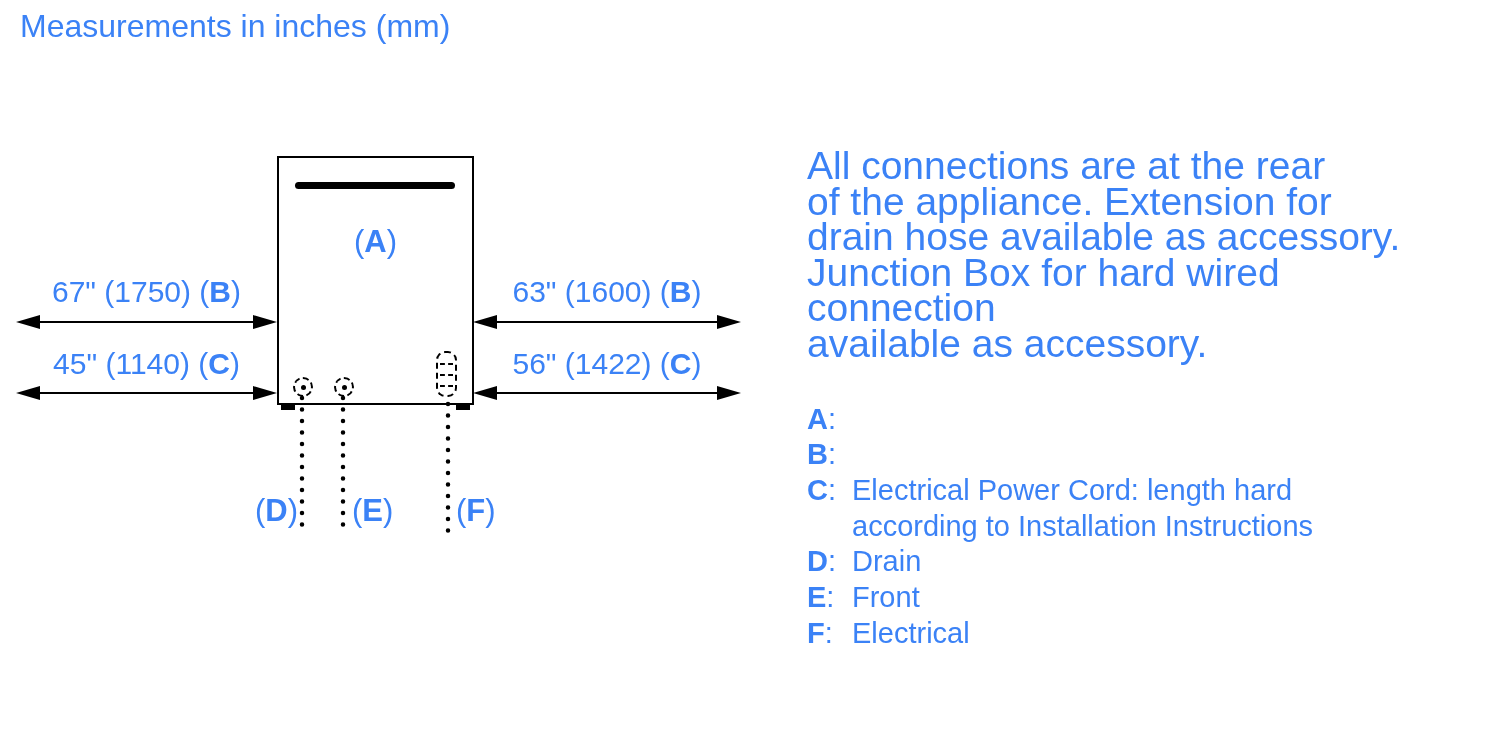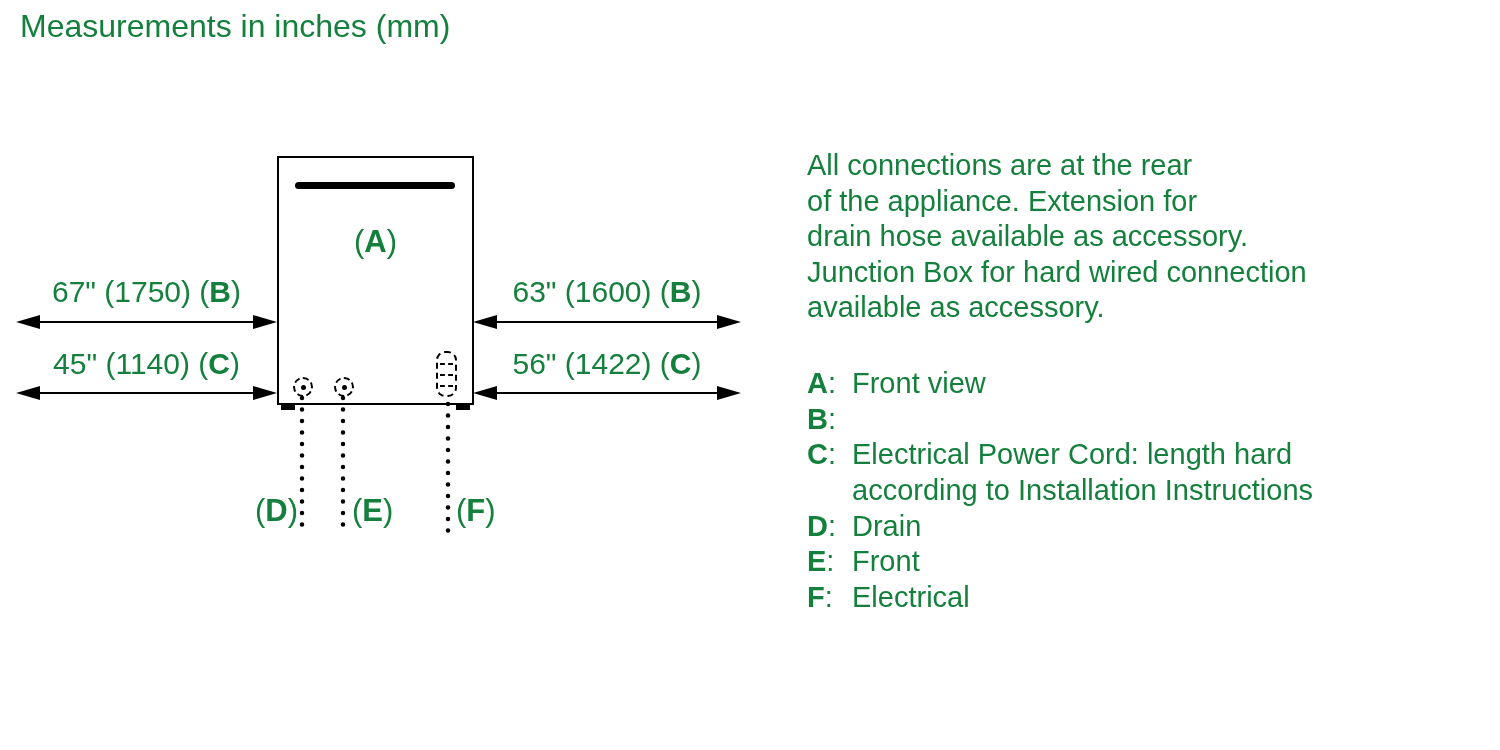--- a/index.html
+++ b/index.html
@@ -1,21 +1,21 @@
 <!DOCTYPE html>
 <html><head>
 <meta charset="utf-8">
 <style>
   html, body { margin: 0; padding: 0; background: #ffffff; }
   .canvas {
     position: relative;
     width: 1500px;
     height: 750px;
     background: #ffffff;
-    color: #15803d;
+    color: #3b82f6;
     font-family: "Liberation Sans", sans-serif;
     overflow: hidden;
   }
   .title {
     position: absolute;
     left: 20px;
     top: 8px;
     font-size: 32px;
     white-space: nowrap;
   }
@@ -107,21 +107,21 @@
   }
   .conn-label-d { left: 228px; width: 70px; text-align: right; }
   .conn-label-e { left: 352px; }
   .conn-label-f { left: 456px; }
   .right-col {
     position: absolute;
     left: 807px; top: 148px;
     width: 670px;
   }
   .notes {
-    font-size: 29px;
+    font-size: 39px;
     line-height: 35.6px;
     white-space: pre-line;
   }
   .legend { margin-top: 40px; }
   .legend-row {
     display: flex;
     font-size: 29px;
     line-height: 35.7px;
   }
   .legend-key {
@@ -192,21 +192,20 @@
 
   <div class="right-col">
     <div class="notes">All connections are at the rear
 of the appliance. Extension for
 drain hose available as accessory.
 Junction Box for hard wired connection
 available as accessory.</div>
     <div class="legend">
       <div class="legend-row">
           <span class="legend-key"><b>A</b><span>:</span></span>
-          <span class="legend-desc">Front view</span>
         </div>
       <div class="legend-row">
           <span class="legend-key"><b>B</b><span>:</span></span>
         </div>
       <div class="legend-row">
           <span class="legend-key"><b>C</b><span>:</span></span>
           <span class="legend-desc">Electrical Power Cord: length hard
 according to Installation Instructions</span>
         </div>
       <div class="legend-row">

